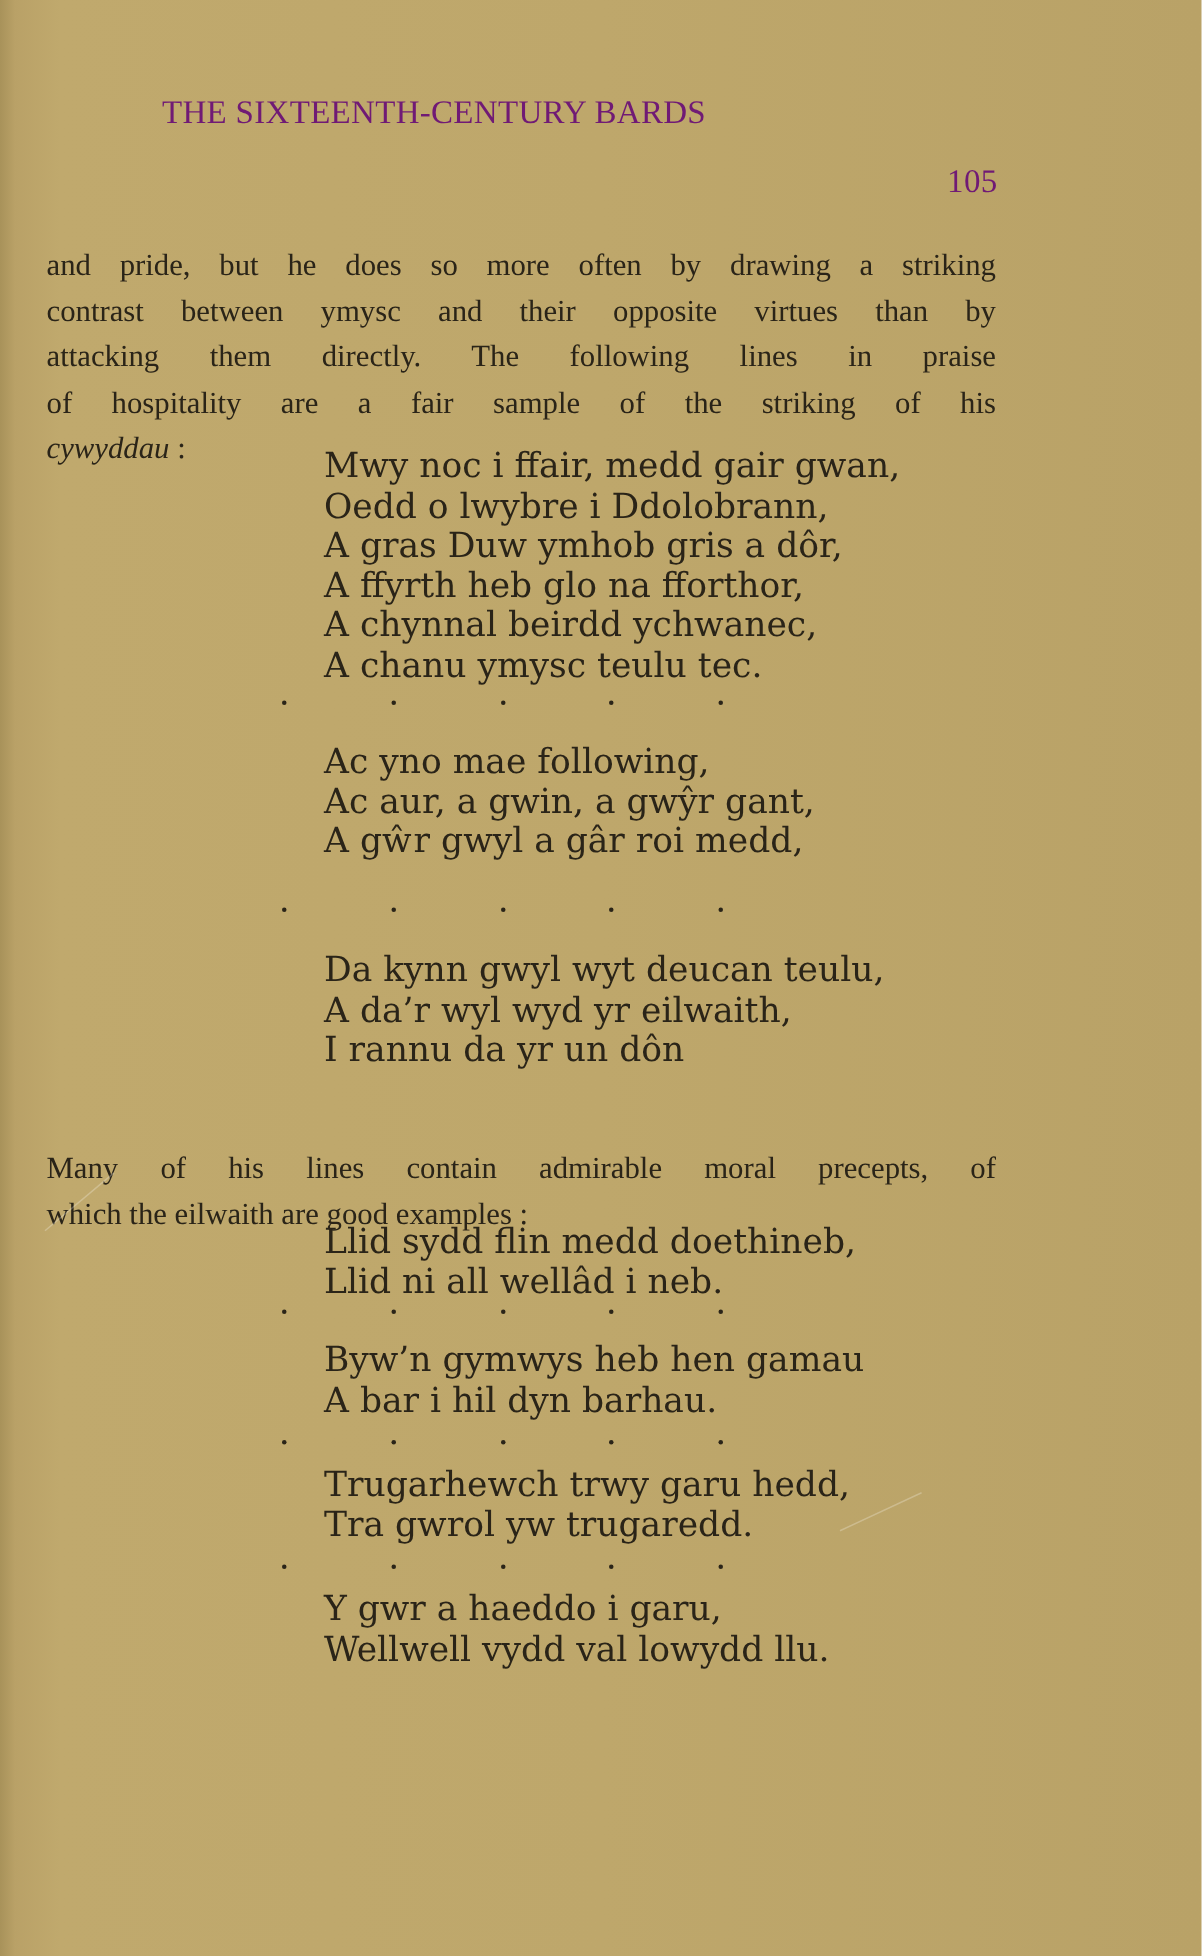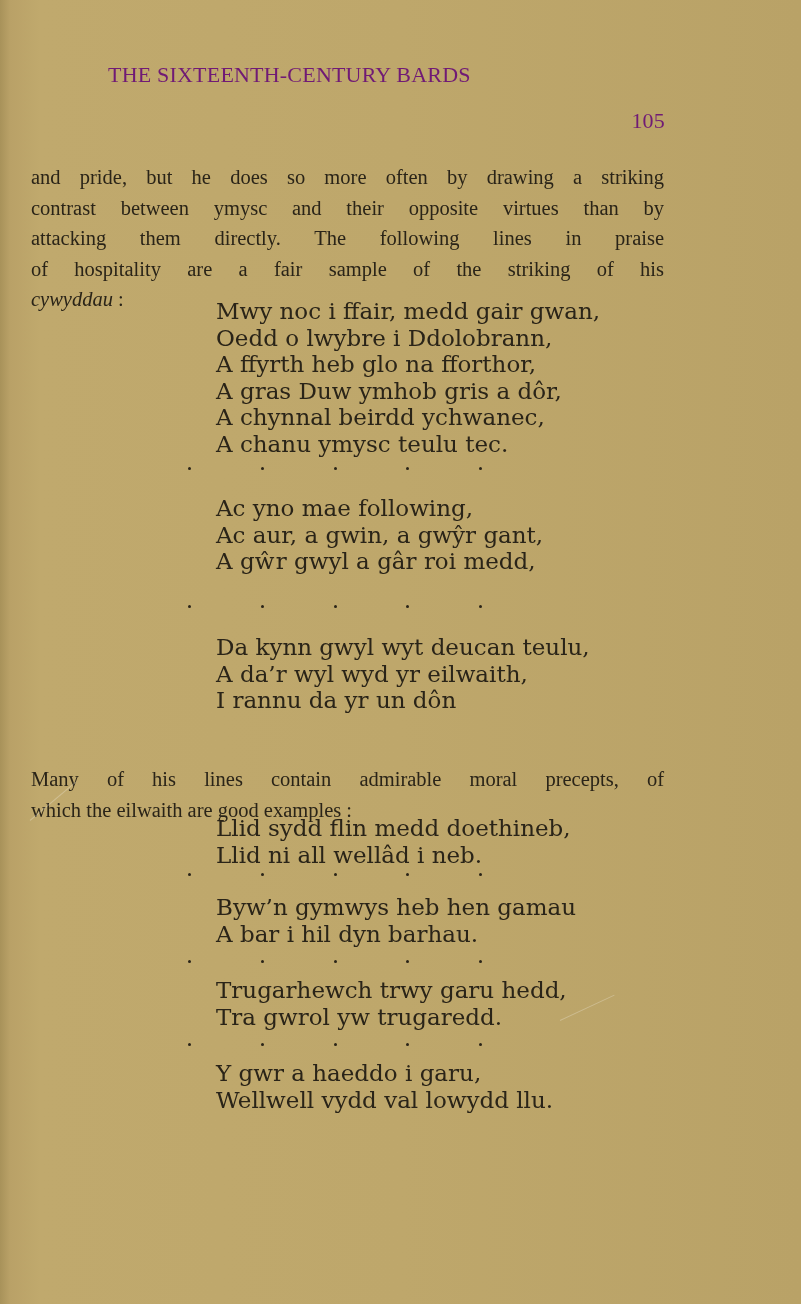--- a/index.html
+++ b/index.html
@@ -122,22 +122,22 @@
     <span class="line">and pride, but he does so more often by drawing a striking</span>
     <span class="line">contrast between ymysc and their opposite virtues than by</span>
     <span class="line">attacking them directly.  The following lines in praise</span>
     <span class="line">of hospitality are a fair sample of the striking of his</span>
     <span class="line last"><span class="italic">cywyddau</span><span> :</span></span>
   </div>
 
   <div class="verse" style="top:298px;">
     <span class="vline">Mwy noc i ffair, medd gair gwan,</span>
     <span class="vline">Oedd o lwybre i Ddolobrann,</span>
+    <span class="vline">A gras Duw ymhob gris a dôr,</span>
     <span class="vline">A ffyrth heb glo na fforthor,</span>
-    <span class="vline">A gras Duw ymhob gris a dôr,</span>
     <span class="vline">A chynnal beirdd ychwanec,</span>
     <span class="vline">A chanu ymysc teulu tec.</span>
   </div>
 
   <div class="dots" style="top:467px;">
       <span></span>
       <span></span>
       <span></span>
       <span></span>
       <span></span>

